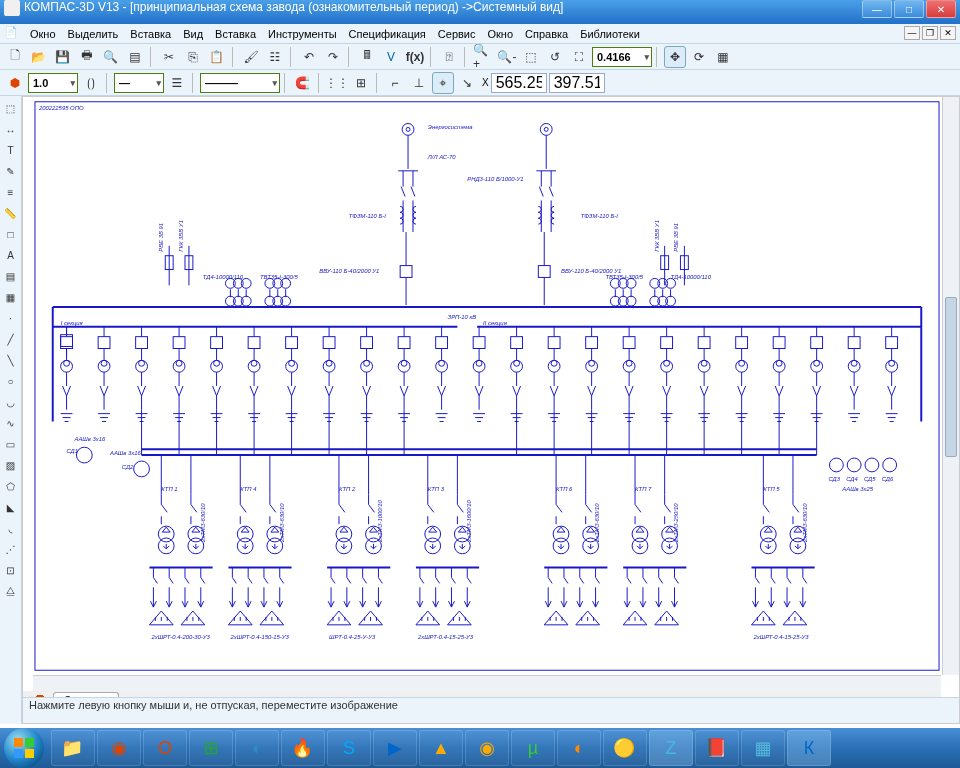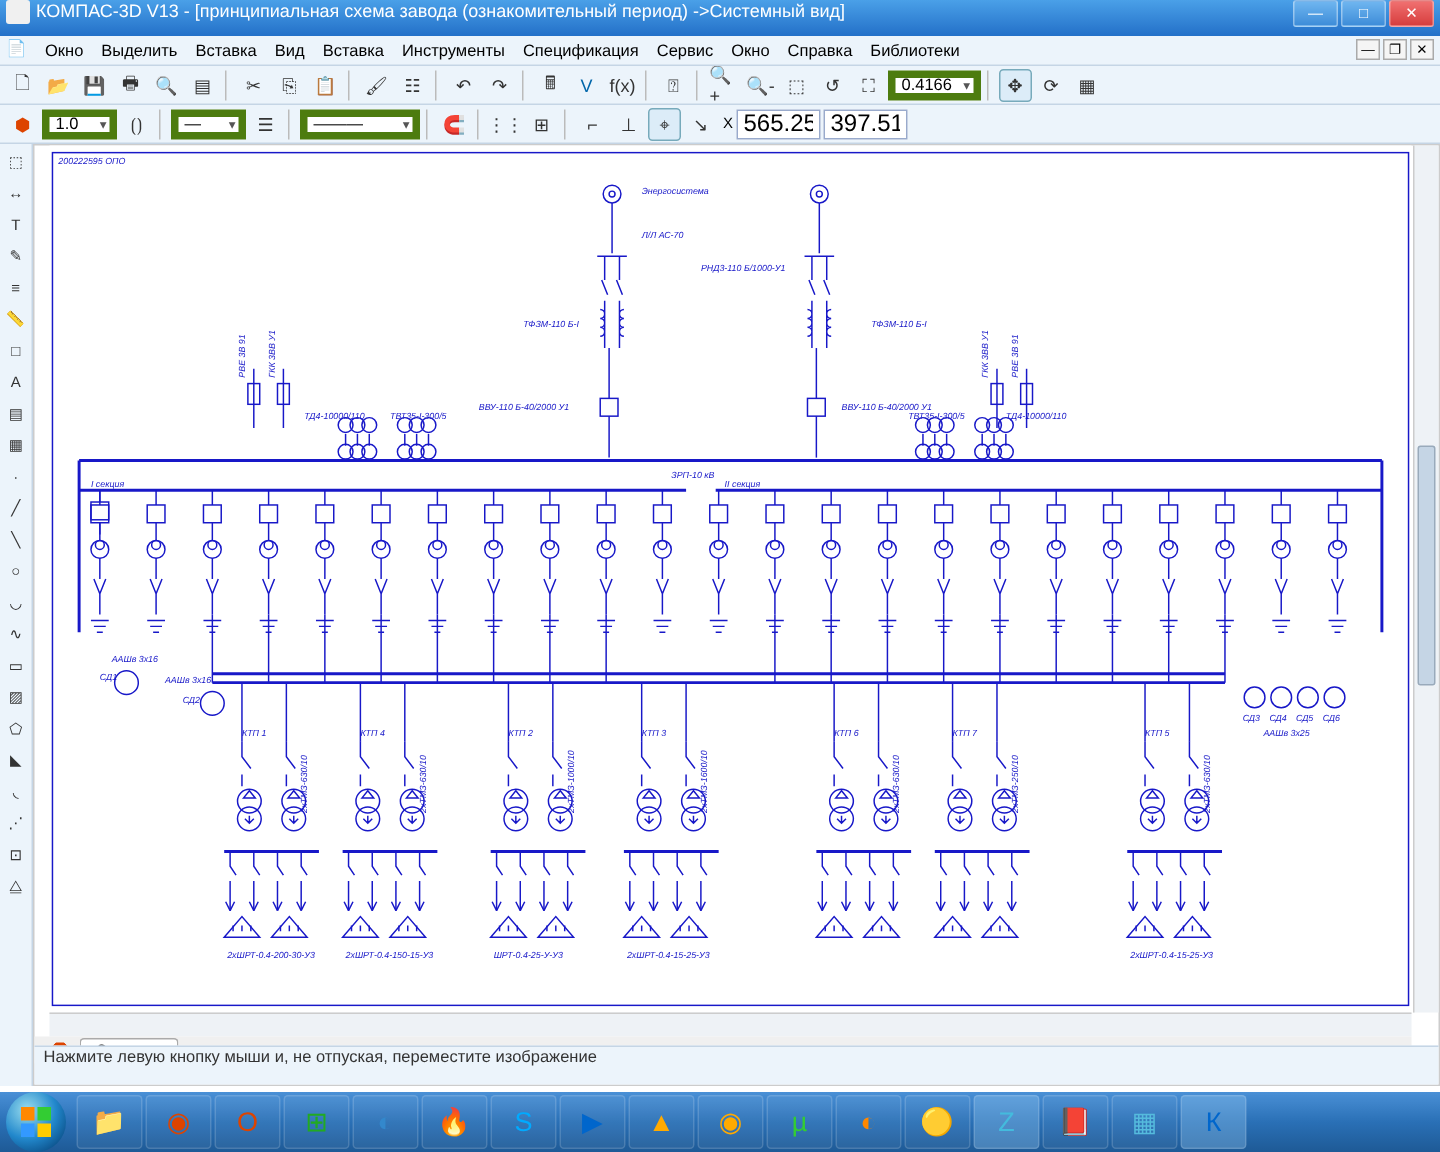--- a/index.html
+++ b/index.html
@@ -17,21 +17,21 @@
 .menubar { height:20px; background:#ecf4fb; display:flex; align-items:center; padding:0 4px; border-bottom:1px solid #c5d5e5; position:relative; }
 .menuicon { width:16px; height:16px; margin-right:4px; display:inline-block; }
 .menuitem { padding:2px 6px; cursor:default; }
 .mdicontrols { position:absolute; right:4px; top:2px; display:flex; gap:2px; }
 .mdicontrols span { width:16px; height:14px; border:1px solid #aaa; background:#f5f5f5; display:flex; align-items:center; justify-content:center; font-size:9px; }
 
 
 .toolbar-row { height:26px; background:#ecf4fb; border-bottom:1px solid #c5d5e5; display:flex; align-items:center; padding:0 4px; gap:2px; }
 .tbtn { width:22px; height:22px; border:1px solid transparent; display:flex; align-items:center; justify-content:center; font-size:12px; color:#333; border-radius:3px; }
 .tsep { width:4px; height:20px; border-left:1px solid #bbb; margin:0 2px; }
-.tcombo { height:20px; border:5px solid #4d7c0f; background:#fff; padding:0 14px 0 4px; font-size:11px; display:flex; align-items:center; position:relative; min-width:40px; }
+.tcombo { height:20px; border:1px solid #4d7c0f; background:#fff; padding:0 14px 0 4px; font-size:11px; display:flex; align-items:center; position:relative; min-width:40px;font-weight:bold; }
 .tcombo::after { content:"▾"; position:absolute; right:2px; font-size:9px; color:#555; }
 .tinput { height:20px; border:1px solid #9ac; background:#fff; padding:0 4px; font-size:16px; width:56px; }
 
 
 .lefttb { position:absolute; left:0; top:96px; width:22px; bottom:44px; background:#ecf4fb; border-right:1px solid #c5d5e5; display:flex; flex-direction:column; align-items:center; padding-top:2px; gap:1px; }
 .lefttb .tbtn { width:20px; height:20px; font-size:10px; }
 
 
 .workarea { position:absolute; left:22px; right:0; top:96px; bottom:44px; background:#fff; border:1px solid #ccc; }
 .canvas { position:absolute; left:10px; right:18px; top:0; bottom:48px; background:#fff; overflow:hidden; }
@@ -109,21 +109,21 @@
   <div class="tbtn">📋</div>
   <div class="tsep"></div>
   <div class="tbtn">🖌</div>
   <div class="tbtn">☷</div>
   <div class="tsep"></div>
   <div class="tbtn">↶</div>
   <div class="tbtn">↷</div>
   <div class="tsep"></div>
   <div class="tbtn">🖩</div>
   <div class="tbtn" style="color:#06a">V</div>
-  <div class="tbtn" style="font-weight:normal">f(x)</div>
+  <div class="tbtn" style="font-weight:bold">f(x)</div>
   <div class="tsep"></div>
   <div class="tbtn">⍰</div>
   <div class="tsep"></div>
   <div class="tbtn">🔍+</div>
   <div class="tbtn">🔍-</div>
   <div class="tbtn">⬚</div>
   <div class="tbtn">↺</div>
   <div class="tbtn">⛶</div>
   <div class="tcombo" style="min-width:60px">
       <span>0.4166</span>

